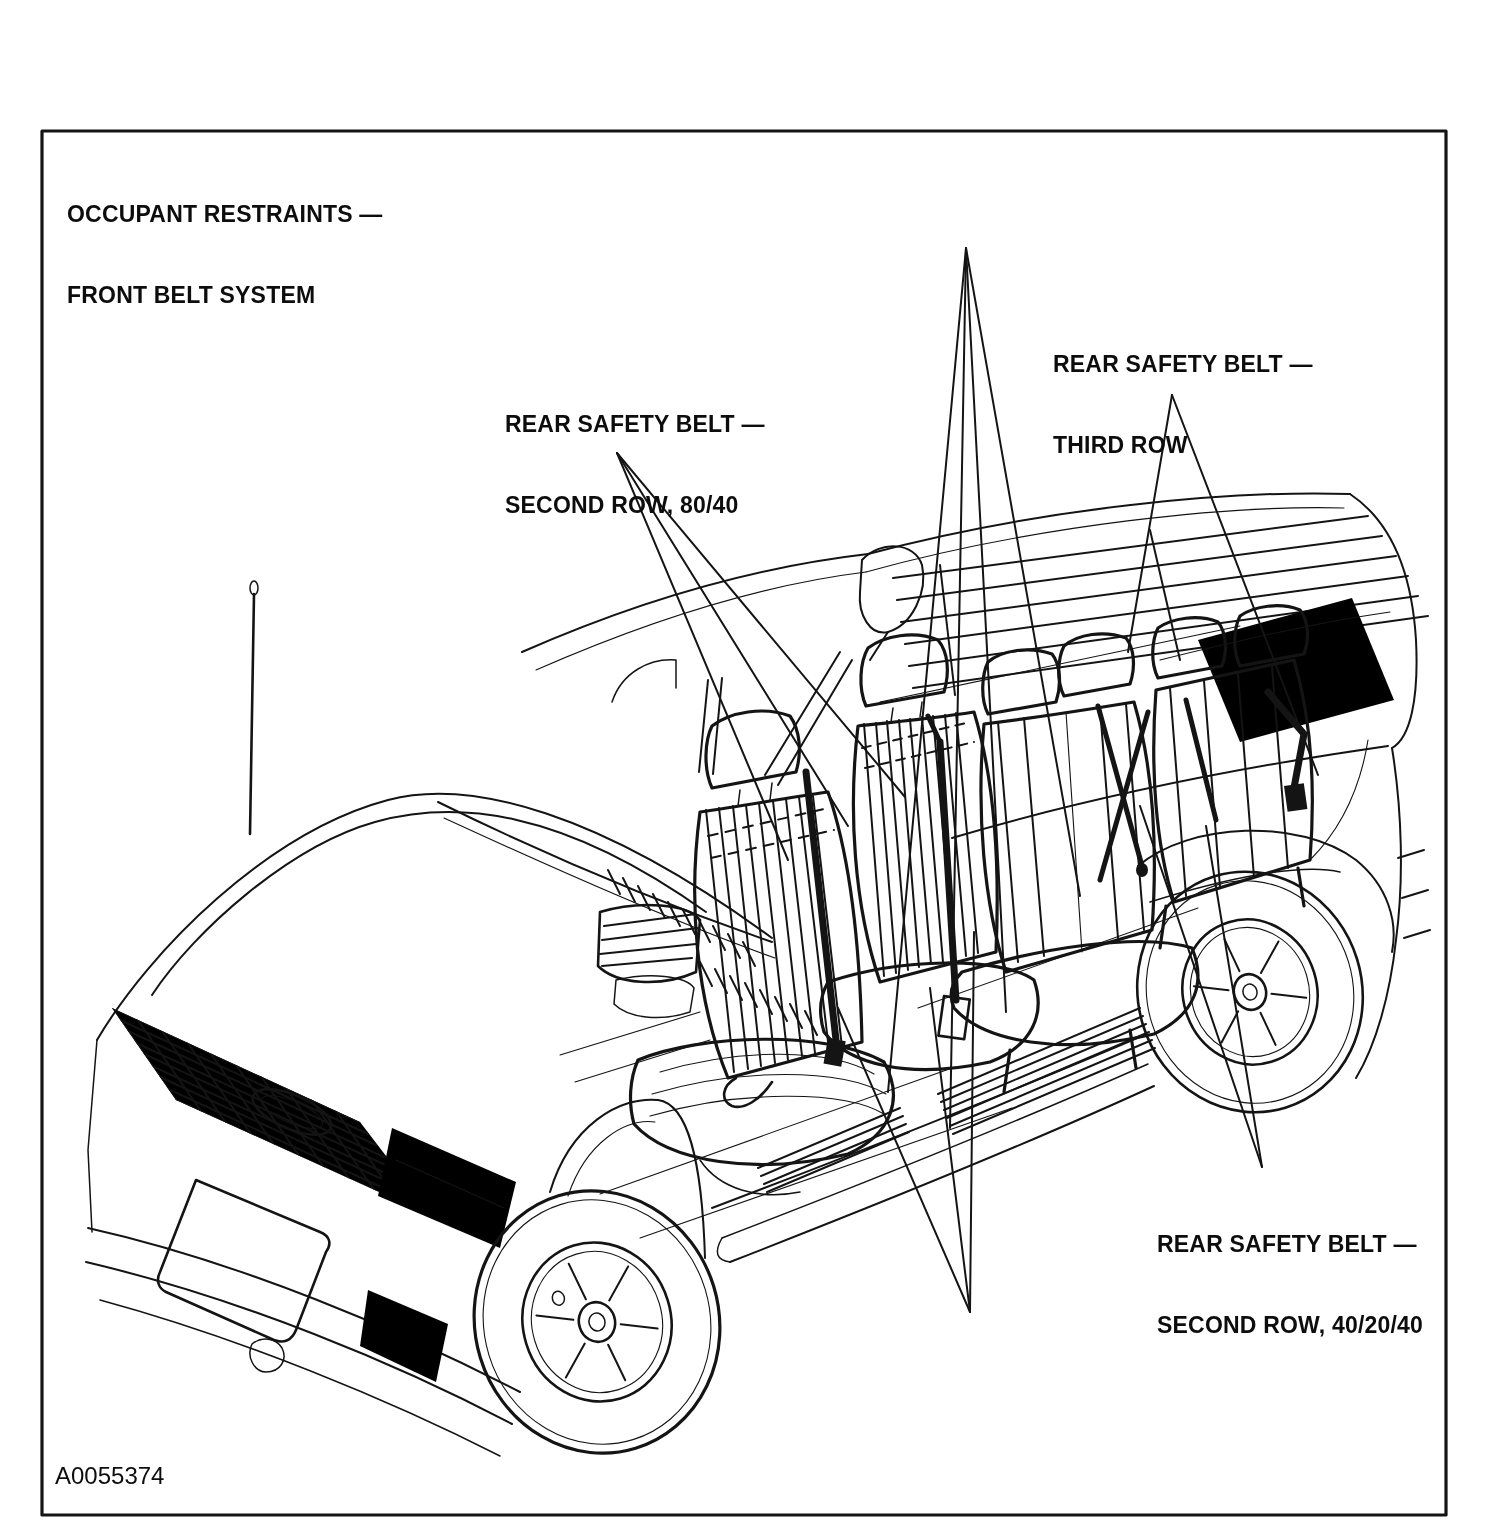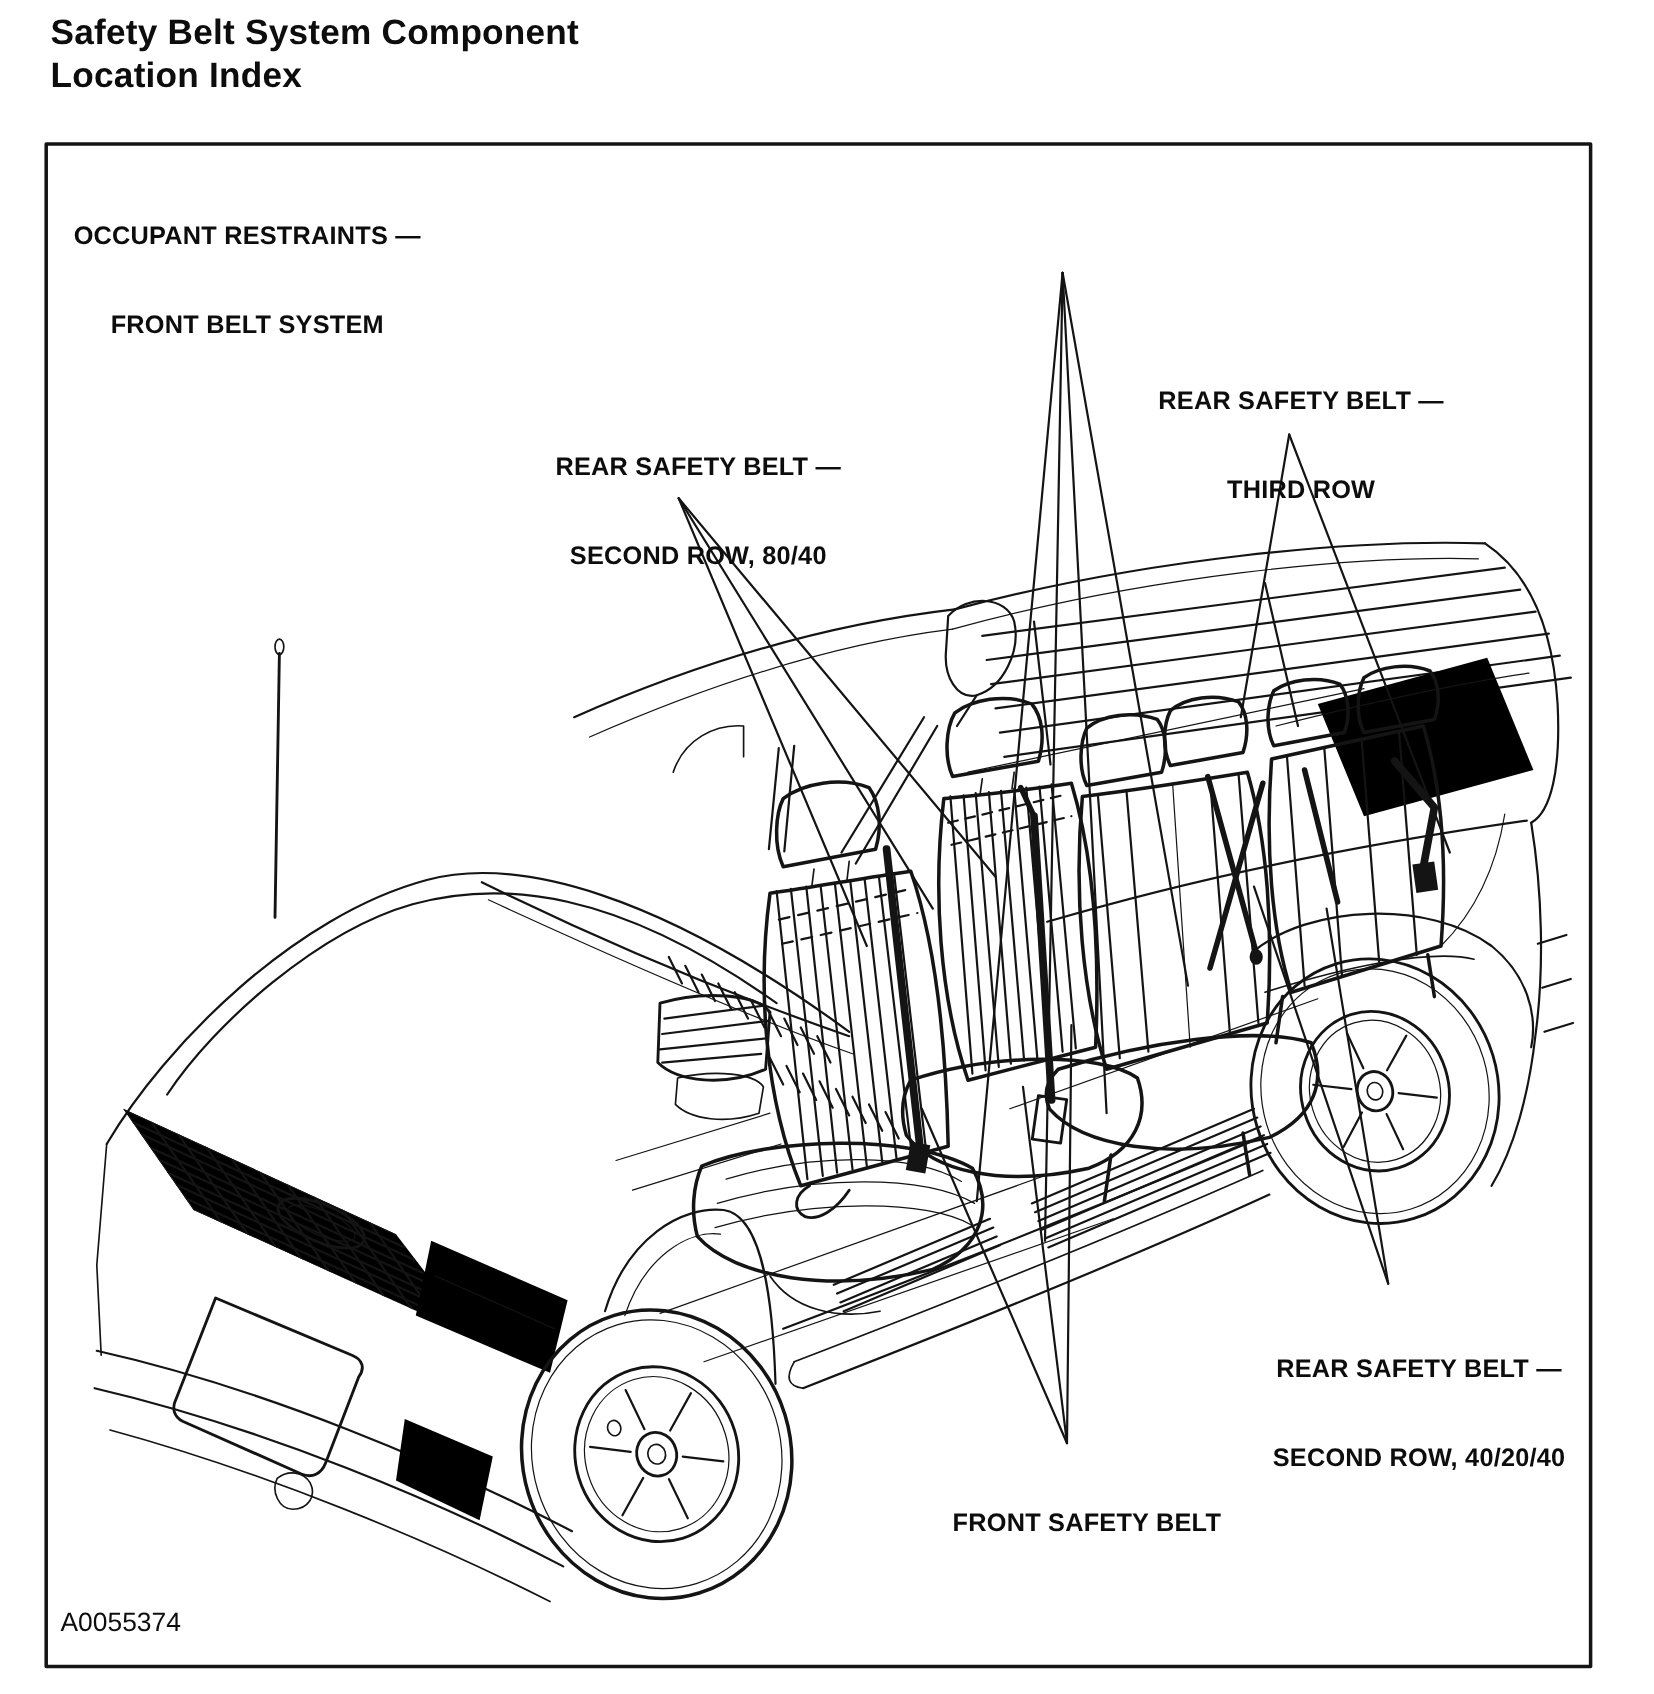--- a/index.html
+++ b/index.html
@@ -9,21 +9,21 @@
   svg *{vector-effect:none;}
   path,line,ellipse,rect,polyline{fill:none;stroke:#141414;stroke-width:2;stroke-linecap:round;stroke-linejoin:round;}
   .sw1{stroke-width:1.1}
   .sw15{stroke-width:1.5}
   .sw25{stroke-width:2.6}
   .sw3{stroke-width:3.2}
   .b5{stroke-width:5}
   .b7{stroke-width:7}
   .leader{stroke-width:1.7}
   .inkfill{fill:#141414;stroke:none}
-  .label{position:absolute;font-weight:bold;font-size:23px;line-height:27px;letter-spacing:.2px;white-space:pre;text-align:center;}
+  .label{position:absolute;font-weight:bold;font-size:23px;line-height:27px;letter-spacing:.2px;white-space:pre;}
   .page-title{position:absolute;left:46px;top:10px;font-weight:bold;font-size:32px;line-height:39px;letter-spacing:.2px;}
   .fig-code{position:absolute;left:55px;top:1462px;font-weight:normal;font-size:24px;}
 </style>
 </head>
 <body>
 
 <div id="stage">
 
   <svg width="1504" height="1540" viewBox="0 0 1504 1540">
     <defs>
@@ -349,24 +349,20 @@
       <line x1="1262" y1="1167" x2="1140" y2="806"></line>
       <line x1="1262" y1="1167" x2="1206" y2="826"></line>
     </g>
     <g class="leader">
       <line x1="970" y1="1312" x2="838" y2="1008"></line>
       <line x1="970" y1="1312" x2="930" y2="988"></line>
       <line x1="970" y1="1312" x2="974" y2="932"></line>
     </g>
   </svg>
 
-  <div class="page-title">
-    <div>Safety Belt System Component</div>
-    <div>Location Index</div>
-  </div>
 
   <div class="label" style="left:67px;top:147px;">
     <div>OCCUPANT RESTRAINTS —</div>
     <div>FRONT BELT SYSTEM</div>
   </div>
 
 
   <div class="label" style="left:1053px;top:297px;">
     <div>REAR SAFETY BELT —</div>
     <div>THIRD ROW</div>
@@ -375,18 +371,15 @@
   <div class="label" style="left:505px;top:357px;">
     <div>REAR SAFETY BELT —</div>
     <div>SECOND ROW, 80/40</div>
   </div>
 
   <div class="label" style="left:1157px;top:1177px;">
     <div>REAR SAFETY BELT —</div>
     <div>SECOND ROW, 40/20/40</div>
   </div>
 
-  <div class="label" style="left:866px;top:1317px;">
-    <div>FRONT SAFETY BELT</div>
-  </div>
 
   <div class="fig-code">A0055374</div>
 </div>
 
 </body></html>

